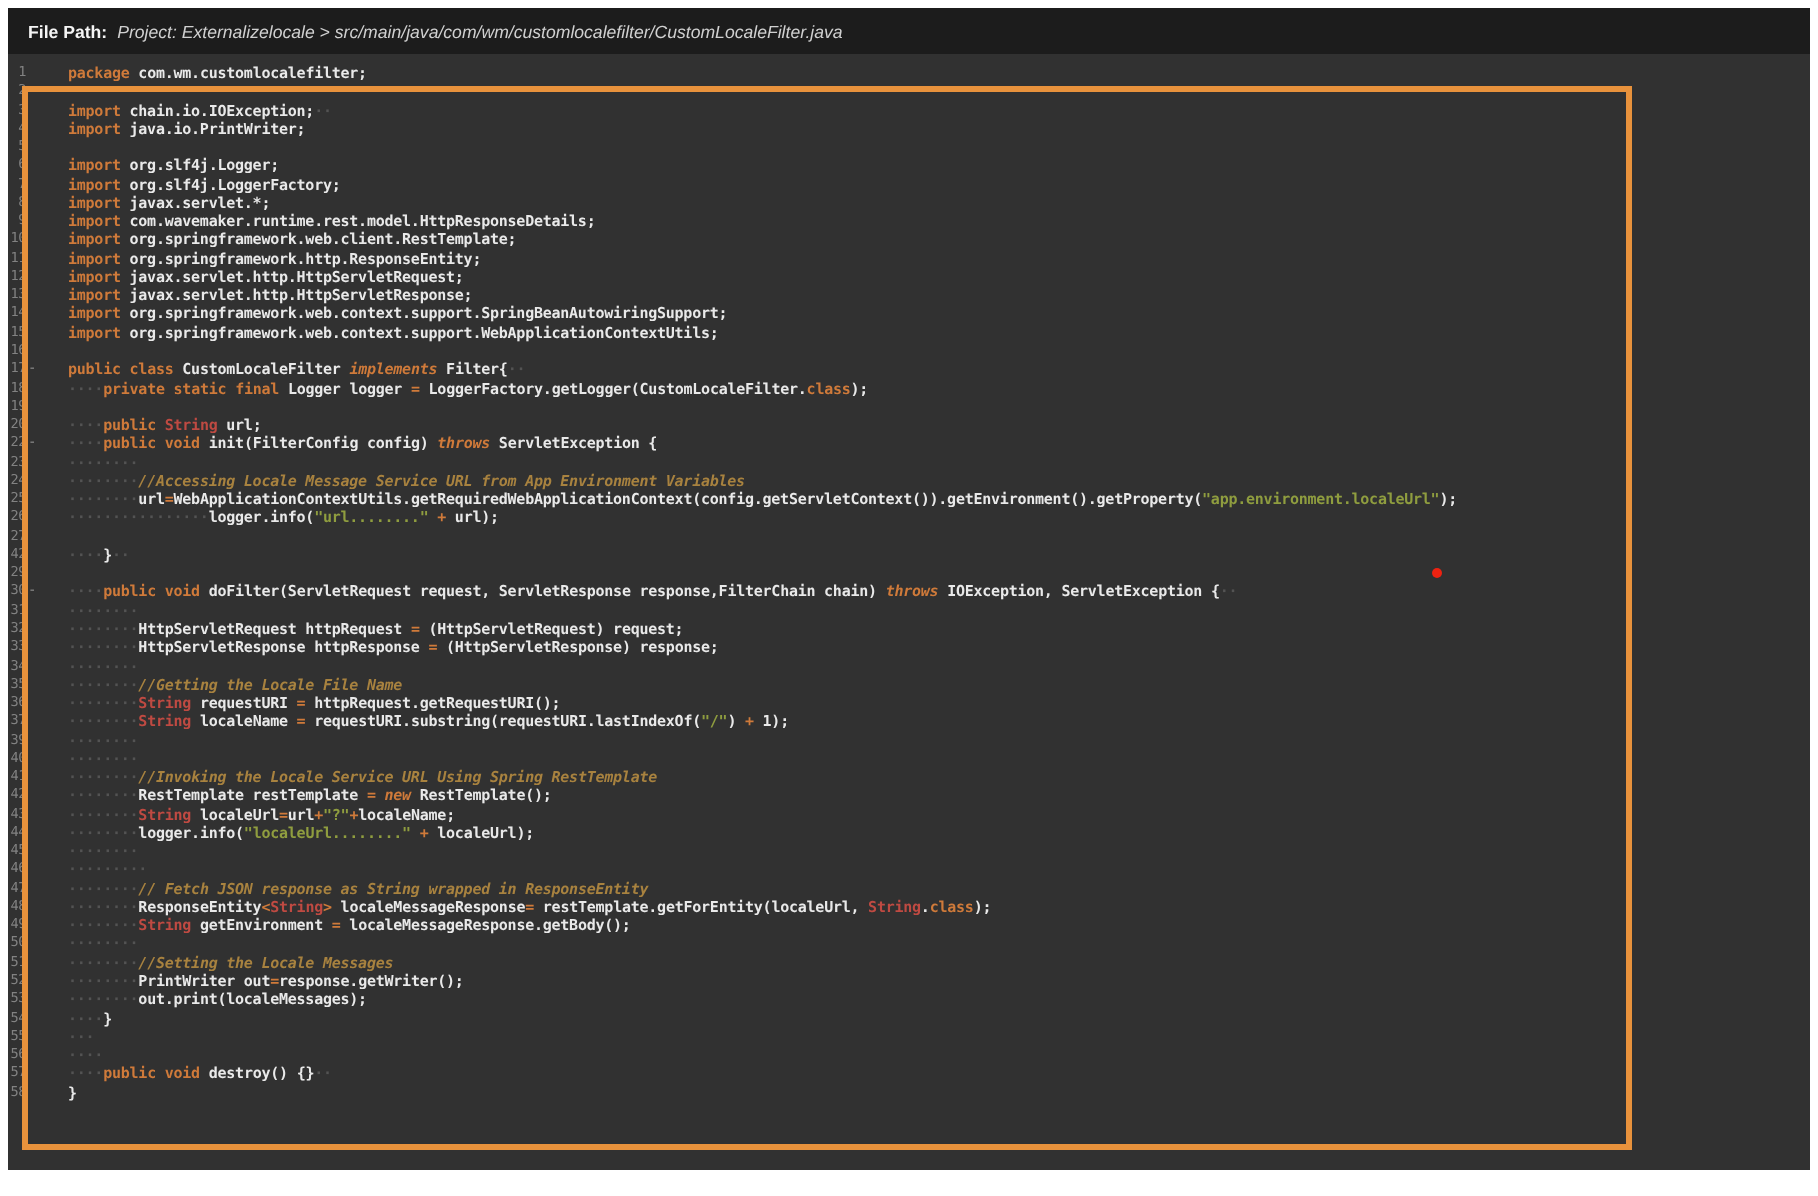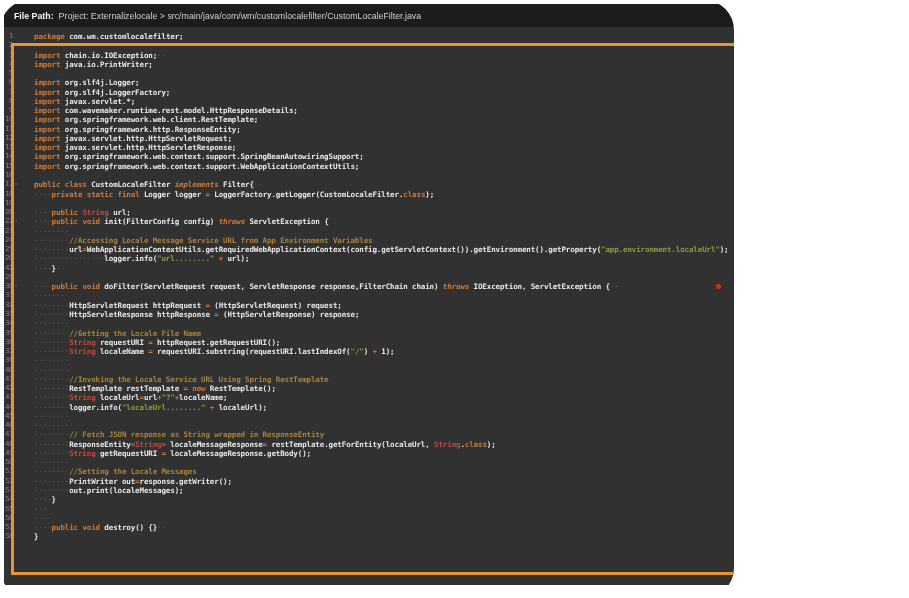--- a/index.html
+++ b/index.html
@@ -1,26 +1,26 @@
 <!DOCTYPE html>
 <html style="--header-bg: #1c1c1c; --editor-bg: #313131; --line-number: #828282; --plain: #e9e9e9; --keyword: #cf7a3a; --type: #bf4a42; --string: #8f9d3f; --comment: #a8823f; --whitespace-dot: #535353; --annotation-border: #e8923c; --error-dot: #ee2211;"><head>
 <meta charset="utf-8">
 <style>
   html,body{margin:0;padding:0;background:#ffffff;}
-  .page{width:734px;height:598px;background:#ffffff;position:relative;overflow:hidden;border-radius:30px;}
+  .page{width:909px;height:598px;background:#ffffff;position:relative;overflow:hidden;}
   .window{position:absolute;left:4px;top:4px;width:901px;}
 
   .filepath-bar{
     height:23px;background:var(--header-bg,#1c1c1c);
     display:flex;align-items:center;padding-left:10px;gap:5px;
     font-family:"Liberation Sans",sans-serif;font-size:8.8px;
     white-space:nowrap;overflow:hidden;
   }
   .filepath-bar .label{color:#f5f5f5;font-weight:bold;}
-  .filepath-bar .path{color:#d0d0d0;}
+  .filepath-bar .path{color:#d0d0d0;font-style:italic;}
 
   .editor{
     position:relative;width:901px;height:558px;
     background:var(--editor-bg,#313131);overflow:hidden;
     padding-top:5px;box-sizing:border-box;
   }
   .rows{position:relative;}
   .row{
     display:flex;height:9.28px;line-height:9.28px;white-space:pre;
     font-family:"DejaVu Sans Mono",monospace;font-size:7.5px;font-weight:700;
@@ -34,21 +34,21 @@
     flex:0 0 6px;text-align:center;color:#8f8f8f;
     font-weight:400;font-size:7px;
   }
   .cl{flex:1 1 auto;color:var(--plain,#e9e9e9);padding-left:15px;}
 
   .tk-kw{color:var(--keyword,#cf7a3a);}
   .tk-kwi{color:var(--keyword,#cf7a3a);font-style:italic;}
   .tk-op{color:var(--keyword,#cf7a3a);}
   .tk-ty{color:var(--type,#bf4a42);}
   .tk-st{color:var(--string,#8f9d3f);}
-  .tk-cm{color:var(--comment,#a8823f);}
+  .tk-cm{color:var(--comment,#a8823f);font-style:italic;}
   .tk-pl{color:var(--plain,#e9e9e9);}
   .tk-ws{color:var(--whitespace-dot,#535353);}
 
   .annotation-box{
     position:absolute;left:7px;top:16px;width:799px;height:526px;
     border:3px solid var(--annotation-border,#e8923c);
     pointer-events:none;z-index:5;
   }
   .error-dot{
     position:absolute;left:712px;top:257px;width:5px;height:5px;border-radius:50%;
@@ -86,41 +86,42 @@
           <div class="row"><span class="ln">16</span><span class="fold"></span><span class="cl"></span></div>
           <div class="row"><span class="ln">17</span><span class="fold">-</span><span class="cl"><span class="tk-kw">public</span><span class="tk-pl"> </span><span class="tk-kw">class</span><span class="tk-pl"> CustomLocaleFilter </span><span class="tk-kwi">implements</span><span class="tk-pl"> Filter{</span><span class="tk-ws">··</span></span></div>
           <div class="row"><span class="ln">18</span><span class="fold"></span><span class="cl"><span class="tk-ws">····</span><span class="tk-kw">private</span><span class="tk-pl"> </span><span class="tk-kw">static</span><span class="tk-pl"> </span><span class="tk-kw">final</span><span class="tk-pl"> Logger logger </span><span class="tk-op">=</span><span class="tk-pl"> LoggerFactory.getLogger(CustomLocaleFilter.</span><span class="tk-kw">class</span><span class="tk-pl">);</span></span></div>
           <div class="row"><span class="ln">19</span><span class="fold"></span><span class="cl"></span></div>
           <div class="row"><span class="ln">20</span><span class="fold"></span><span class="cl"><span class="tk-ws">····</span><span class="tk-kw">public</span><span class="tk-pl"> </span><span class="tk-ty">String</span><span class="tk-pl"> url;</span></span></div>
           <div class="row"><span class="ln">22</span><span class="fold">-</span><span class="cl"><span class="tk-ws">····</span><span class="tk-kw">public</span><span class="tk-pl"> </span><span class="tk-kw">void</span><span class="tk-pl"> init(FilterConfig config) </span><span class="tk-kwi">throws</span><span class="tk-pl"> ServletException {</span></span></div>
           <div class="row"><span class="ln">23</span><span class="fold"></span><span class="cl"><span class="tk-ws">········</span></span></div>
           <div class="row"><span class="ln">24</span><span class="fold"></span><span class="cl"><span class="tk-ws">········</span><span class="tk-cm">//Accessing Locale Message Service URL from App Environment Variables</span></span></div>
           <div class="row"><span class="ln">25</span><span class="fold"></span><span class="cl"><span class="tk-ws">········</span><span class="tk-pl">url</span><span class="tk-op">=</span><span class="tk-pl">WebApplicationContextUtils.getRequiredWebApplicationContext(config.getServletContext()).getEnvironment().getProperty(</span><span class="tk-st">"app.environment.localeUrl"</span><span class="tk-pl">);</span></span></div>
           <div class="row"><span class="ln">26</span><span class="fold"></span><span class="cl"><span class="tk-ws">················</span><span class="tk-pl">logger.info(</span><span class="tk-st">"url........"</span><span class="tk-pl"> </span><span class="tk-op">+</span><span class="tk-pl"> url);</span></span></div>
+          <div class="row"><span class="ln">27</span><span class="fold"></span><span class="cl"></span></div>
           <div class="row"><span class="ln">42</span><span class="fold"></span><span class="cl"><span class="tk-ws">····</span><span class="tk-pl">}</span><span class="tk-ws">··</span></span></div>
           <div class="row"><span class="ln">29</span><span class="fold"></span><span class="cl"></span></div>
           <div class="row"><span class="ln">30</span><span class="fold">-</span><span class="cl"><span class="tk-ws">····</span><span class="tk-kw">public</span><span class="tk-pl"> </span><span class="tk-kw">void</span><span class="tk-pl"> doFilter(ServletRequest request, ServletResponse response,FilterChain chain) </span><span class="tk-kwi">throws</span><span class="tk-pl"> IOException, ServletException {</span><span class="tk-ws">··</span></span></div>
           <div class="row"><span class="ln">31</span><span class="fold"></span><span class="cl"><span class="tk-ws">········</span></span></div>
           <div class="row"><span class="ln">32</span><span class="fold"></span><span class="cl"><span class="tk-ws">········</span><span class="tk-pl">HttpServletRequest httpRequest </span><span class="tk-op">=</span><span class="tk-pl"> (HttpServletRequest) request;</span></span></div>
           <div class="row"><span class="ln">33</span><span class="fold"></span><span class="cl"><span class="tk-ws">········</span><span class="tk-pl">HttpServletResponse httpResponse </span><span class="tk-op">=</span><span class="tk-pl"> (HttpServletResponse) response;</span></span></div>
           <div class="row"><span class="ln">34</span><span class="fold"></span><span class="cl"><span class="tk-ws">········</span></span></div>
           <div class="row"><span class="ln">35</span><span class="fold"></span><span class="cl"><span class="tk-ws">········</span><span class="tk-cm">//Getting the Locale File Name</span></span></div>
           <div class="row"><span class="ln">36</span><span class="fold"></span><span class="cl"><span class="tk-ws">········</span><span class="tk-ty">String</span><span class="tk-pl"> requestURI </span><span class="tk-op">=</span><span class="tk-pl"> httpRequest.getRequestURI();</span></span></div>
           <div class="row"><span class="ln">37</span><span class="fold"></span><span class="cl"><span class="tk-ws">········</span><span class="tk-ty">String</span><span class="tk-pl"> localeName </span><span class="tk-op">=</span><span class="tk-pl"> requestURI.substring(requestURI.lastIndexOf(</span><span class="tk-st">"/"</span><span class="tk-pl">) </span><span class="tk-op">+</span><span class="tk-pl"> 1);</span></span></div>
           <div class="row"><span class="ln">39</span><span class="fold"></span><span class="cl"><span class="tk-ws">········</span></span></div>
           <div class="row"><span class="ln">40</span><span class="fold"></span><span class="cl"><span class="tk-ws">········</span></span></div>
           <div class="row"><span class="ln">41</span><span class="fold"></span><span class="cl"><span class="tk-ws">········</span><span class="tk-cm">//Invoking the Locale Service URL Using Spring RestTemplate</span></span></div>
           <div class="row"><span class="ln">42</span><span class="fold"></span><span class="cl"><span class="tk-ws">········</span><span class="tk-pl">RestTemplate restTemplate </span><span class="tk-op">=</span><span class="tk-pl"> </span><span class="tk-kwi">new</span><span class="tk-pl"> RestTemplate();</span></span></div>
           <div class="row"><span class="ln">43</span><span class="fold"></span><span class="cl"><span class="tk-ws">········</span><span class="tk-ty">String</span><span class="tk-pl"> localeUrl</span><span class="tk-op">=</span><span class="tk-pl">url</span><span class="tk-op">+</span><span class="tk-st">"?"</span><span class="tk-op">+</span><span class="tk-pl">localeName;</span></span></div>
           <div class="row"><span class="ln">44</span><span class="fold"></span><span class="cl"><span class="tk-ws">········</span><span class="tk-pl">logger.info(</span><span class="tk-st">"localeUrl........"</span><span class="tk-pl"> </span><span class="tk-op">+</span><span class="tk-pl"> localeUrl);</span></span></div>
           <div class="row"><span class="ln">45</span><span class="fold"></span><span class="cl"><span class="tk-ws">········</span></span></div>
           <div class="row"><span class="ln">46</span><span class="fold"></span><span class="cl"><span class="tk-ws">·········</span></span></div>
           <div class="row"><span class="ln">47</span><span class="fold"></span><span class="cl"><span class="tk-ws">········</span><span class="tk-cm">// Fetch JSON response as String wrapped in ResponseEntity</span></span></div>
           <div class="row"><span class="ln">48</span><span class="fold"></span><span class="cl"><span class="tk-ws">········</span><span class="tk-pl">ResponseEntity</span><span class="tk-op">&lt;</span><span class="tk-ty">String</span><span class="tk-op">&gt;</span><span class="tk-pl"> localeMessageResponse</span><span class="tk-op">=</span><span class="tk-pl"> restTemplate.getForEntity(localeUrl, </span><span class="tk-ty">String</span><span class="tk-pl">.</span><span class="tk-kw">class</span><span class="tk-pl">);</span></span></div>
-          <div class="row"><span class="ln">49</span><span class="fold"></span><span class="cl"><span class="tk-ws">········</span><span class="tk-ty">String</span><span class="tk-pl"> getRequestURI </span><span class="tk-op">=</span><span class="tk-pl"> localeMessageResponse.getBody();</span></span></div>
+          <div class="row"><span class="ln">49</span><span class="fold"></span><span class="cl"><span class="tk-ws">········</span><span class="tk-ty">String</span><span class="tk-pl"> getEnvironment </span><span class="tk-op">=</span><span class="tk-pl"> localeMessageResponse.getBody();</span></span></div>
           <div class="row"><span class="ln">50</span><span class="fold"></span><span class="cl"><span class="tk-ws">········</span></span></div>
           <div class="row"><span class="ln">51</span><span class="fold"></span><span class="cl"><span class="tk-ws">········</span><span class="tk-cm">//Setting the Locale Messages</span></span></div>
           <div class="row"><span class="ln">52</span><span class="fold"></span><span class="cl"><span class="tk-ws">········</span><span class="tk-pl">PrintWriter out</span><span class="tk-op">=</span><span class="tk-pl">response.getWriter();</span></span></div>
           <div class="row"><span class="ln">53</span><span class="fold"></span><span class="cl"><span class="tk-ws">········</span><span class="tk-pl">out.print(localeMessages);</span></span></div>
           <div class="row"><span class="ln">54</span><span class="fold"></span><span class="cl"><span class="tk-ws">····</span><span class="tk-pl">}</span></span></div>
           <div class="row"><span class="ln">55</span><span class="fold"></span><span class="cl"><span class="tk-ws">···</span></span></div>
           <div class="row"><span class="ln">56</span><span class="fold"></span><span class="cl"><span class="tk-ws">····</span></span></div>
           <div class="row"><span class="ln">57</span><span class="fold"></span><span class="cl"><span class="tk-ws">····</span><span class="tk-kw">public</span><span class="tk-pl"> </span><span class="tk-kw">void</span><span class="tk-pl"> destroy() {}</span><span class="tk-ws">··</span></span></div>
           <div class="row"><span class="ln">58</span><span class="fold"></span><span class="cl"><span class="tk-pl">}</span></span></div>
         </div>

